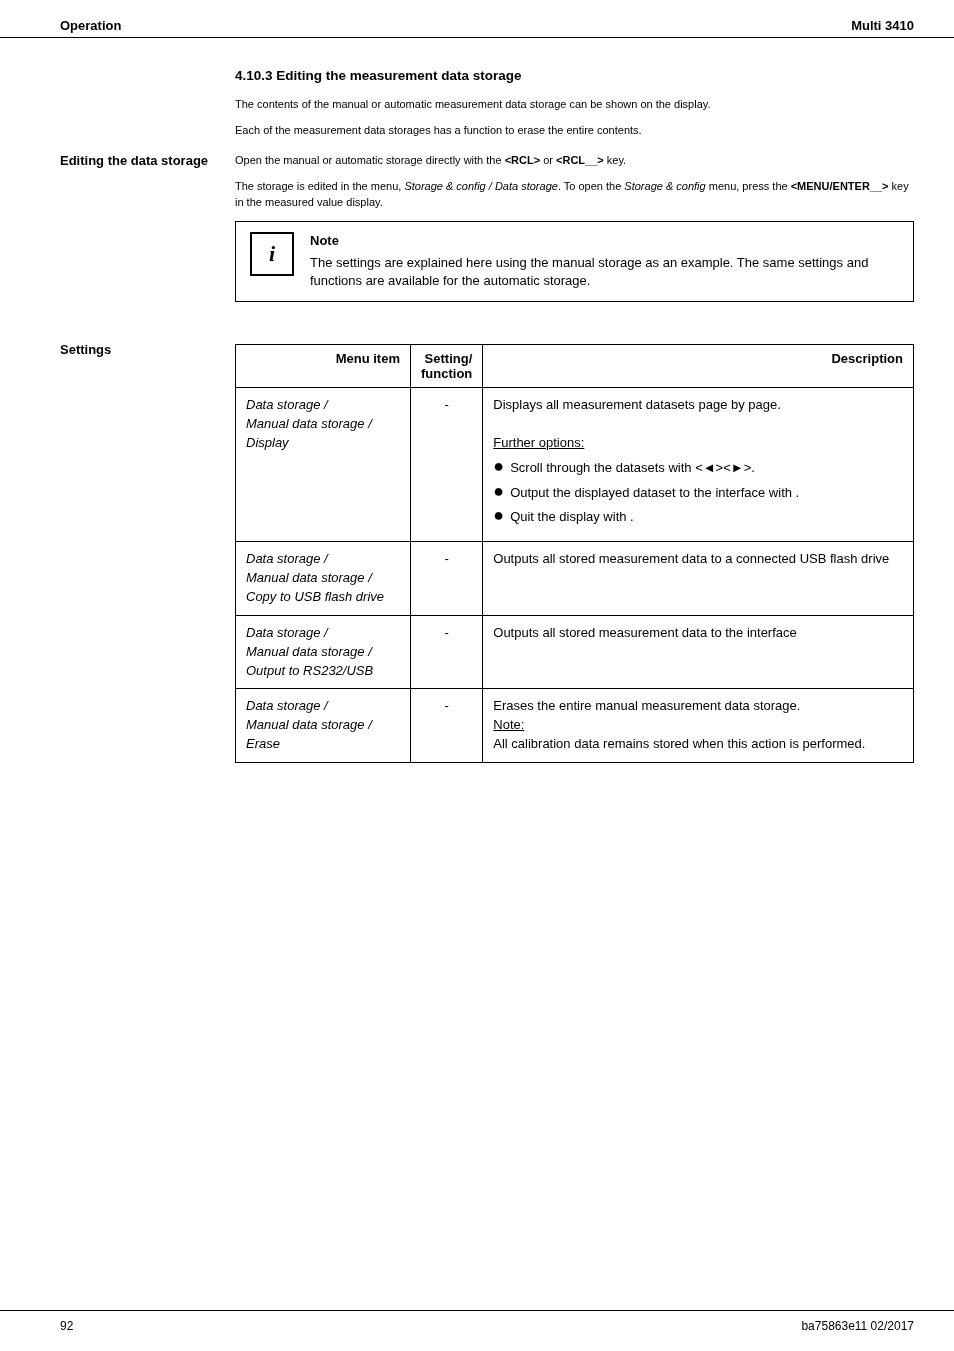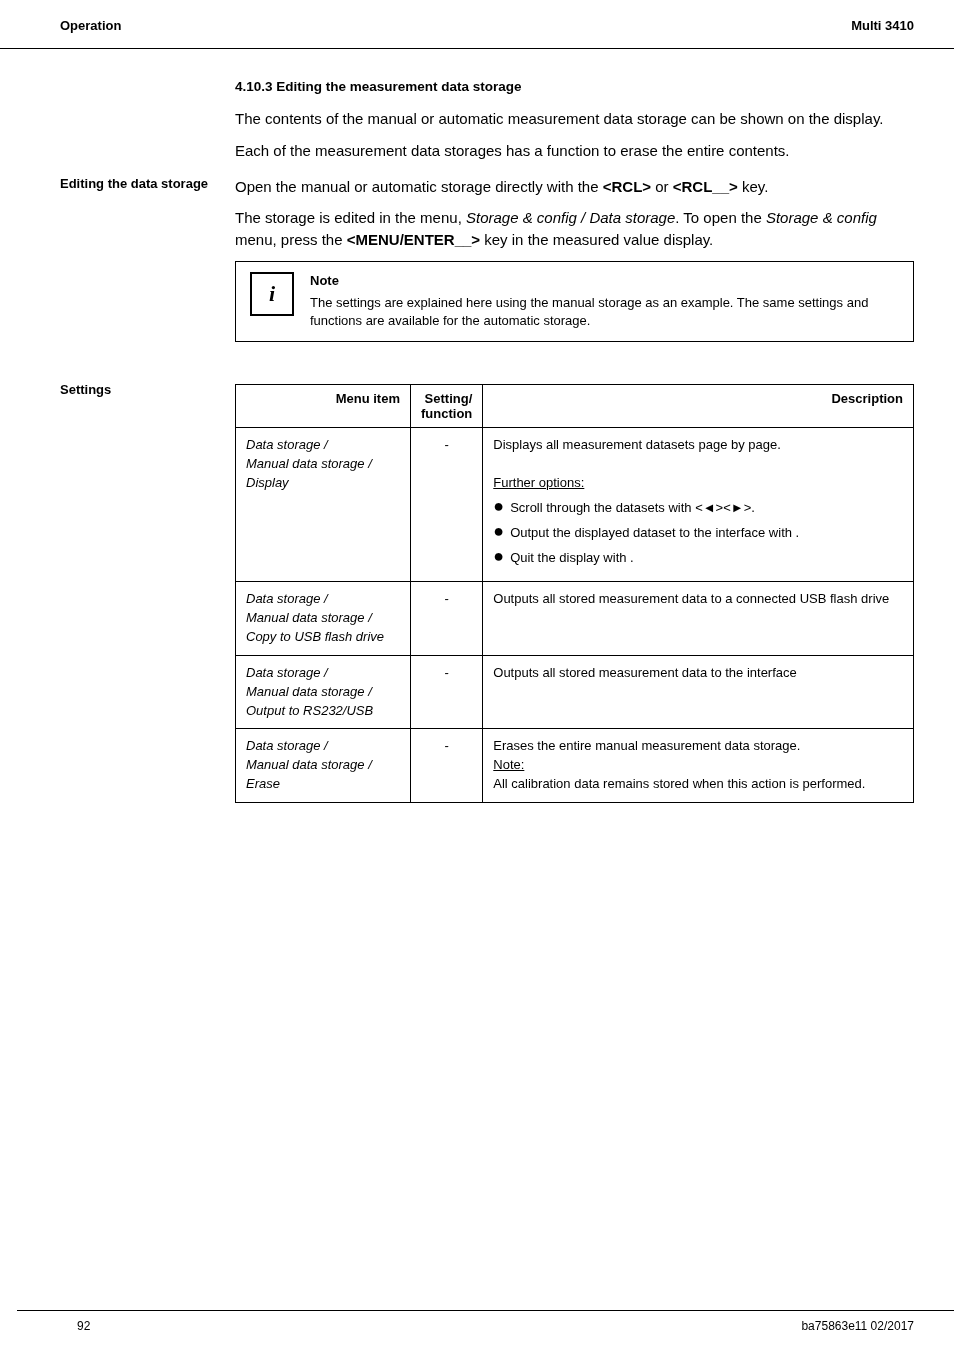--- a/index.html
+++ b/index.html
@@ -15,21 +15,21 @@
       width: 954px;
       min-height: 1351px;
       padding: 0;
       position: relative;
     }
     
     .header {
       display: flex;
       justify-content: space-between;
       align-items: flex-end;
-      padding: 18px 40px 15px 60px;
+      padding: 18px 40px 4px 60px;
       border-bottom: 1.5px solid #000;
       margin-bottom: 0;
     }
     .header-left {
       font-weight: bold;
       font-size: 13px;
     }
     .header-right {
       font-weight: bold;
       font-size: 13px;
@@ -60,21 +60,21 @@
       padding-top: 0;
       flex-shrink: 0;
     }
     .right-content {
       flex: 1;
     }
 
     
     .para {
       margin-bottom: 10px;
-      font-size: 15px;
+      font-size: 11px;
       line-height: 1.45;
     }
 
     
     .note-box {
       display: flex;
       align-items: flex-start;
       border: 1.5px solid #000;
       padding: 10px 14px;
       margin-bottom: 18px;
@@ -160,21 +160,21 @@
     
     .table-note-label {
       text-decoration: underline;
       margin-bottom: 2px;
     }
 
     
     .footer {
       position: absolute;
       bottom: 18px;
-      left: 17px;
+      left: 0;
       right: 0;
       display: flex;
       justify-content: space-between;
       padding: 0 40px 0 60px;
       border-top: 1.5px solid #000;
       padding-top: 8px;
       font-size: 12px;
     }
 
     .settings-section {

